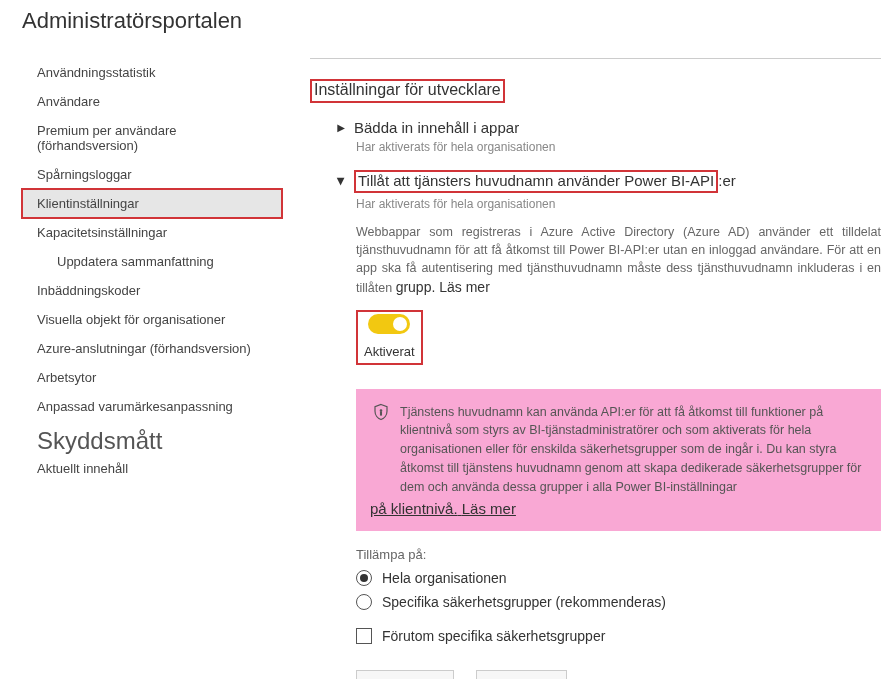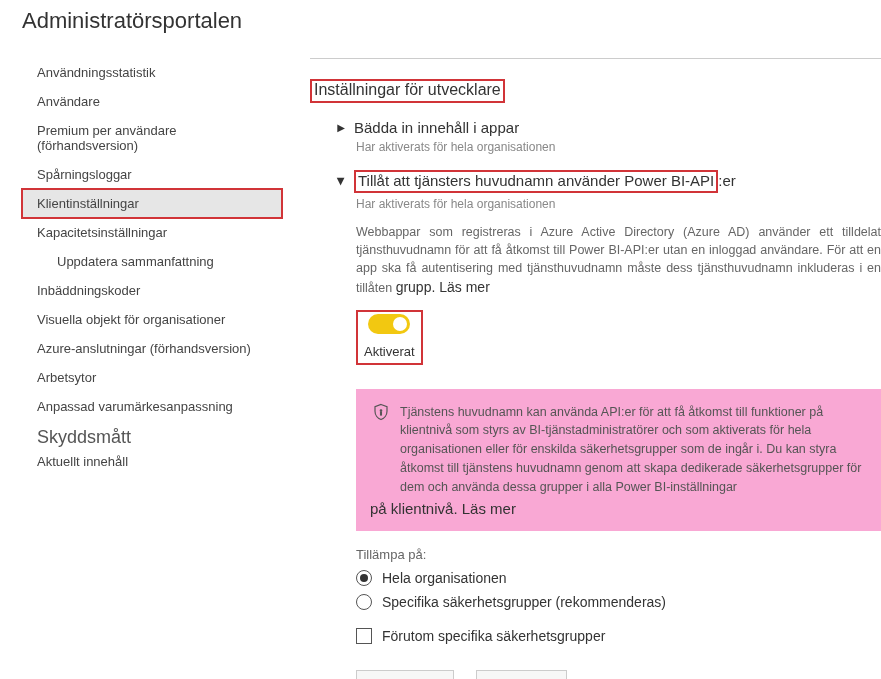--- a/index.html
+++ b/index.html
@@ -16,21 +16,21 @@
   .layout { display: flex; }
   .sidebar { width: 260px; flex: 0 0 260px; }
   .sidebar .item {
     padding: 7px 10px 7px 15px;
     font-size: 13px;
     color: #444;
     cursor: pointer;
   }
   .sidebar .item.indent { padding-left: 35px; }
   .sidebar .item.selected { background: #e6e6e6; }
-  .sidebar .section-head { font-size: 18px; color: #555; font-weight: 400; padding: 6px 10px 4px 15px; }
+  .sidebar .section-head { font-size: 24px; color: #555; font-weight: 400; padding: 6px 10px 4px 15px; }
   .main { flex: 1; padding: 0 0 0 28px; }
   .hr { border: none; border-top: 1px solid #ccc; margin: 0 0 20px 0; }
   .section-title { font-size: 16px; color: #333; padding: 6px 8px; display: inline-block; }
   .setting-block { padding-left: 26px; margin-bottom: 16px; }
   .setting-head {
     display: flex; align-items: center; gap: 8px;
     font-size: 15px; color: #333; cursor: pointer;
   }
   .setting-head .arrow { width: 10px; display:inline-block; text-align:center; font-size: 10px; }
   .setting-sub { font-size: 12px; color: #888; margin: 4px 0 0 20px; }
@@ -46,21 +46,21 @@
     width:14px; height:14px; border-radius:50%; background:#fff;
   }
   .toggle-label { font-size: 13px; color: #333; }
   .infobox {
     background: #f9a8d4; padding: 14px 16px 10px 16px;
     margin: 24px 0 16px 20px; font-size: 12.5px; color: #555;
     line-height: 1.5;
   }
   .infobox .row1 { display:flex; gap:10px; }
   .infobox .shield { flex:0 0 18px; }
-  .infobox .more2 { color:#333; font-size: 15px; margin-top: 2px; margin-left:-2px; }
+  .infobox .more2 { color:#333; font-size: 15px; margin-top: 2px; margin-left:-2px;text-decoration:underline; }
   .apply-label { font-size: 13px; color: #666; margin: 16px 0 8px 20px; }
   .radio-row, .check-row { display:flex; align-items:center; gap:10px; margin: 6px 0 8px 20px; font-size: 14px; color: #333; }
   .radio { width:16px; height:16px; border:1px solid #555; border-radius:50%; display:flex; align-items:center; justify-content:center; cursor:pointer; }
   .radio.checked::after { content:""; width:8px; height:8px; border-radius:50%; background:#333; }
   .checkbox { width:16px; height:16px; border:1px solid #555; cursor:pointer; }
   .button-row { display:flex; gap:22px; margin: 26px 0 0 20px; }
   .btn {
     border:1px solid #ccc; background:#f7f7f7; color:#999;
     font-size: 13px; padding: 8px 26px; cursor:pointer;
   }

